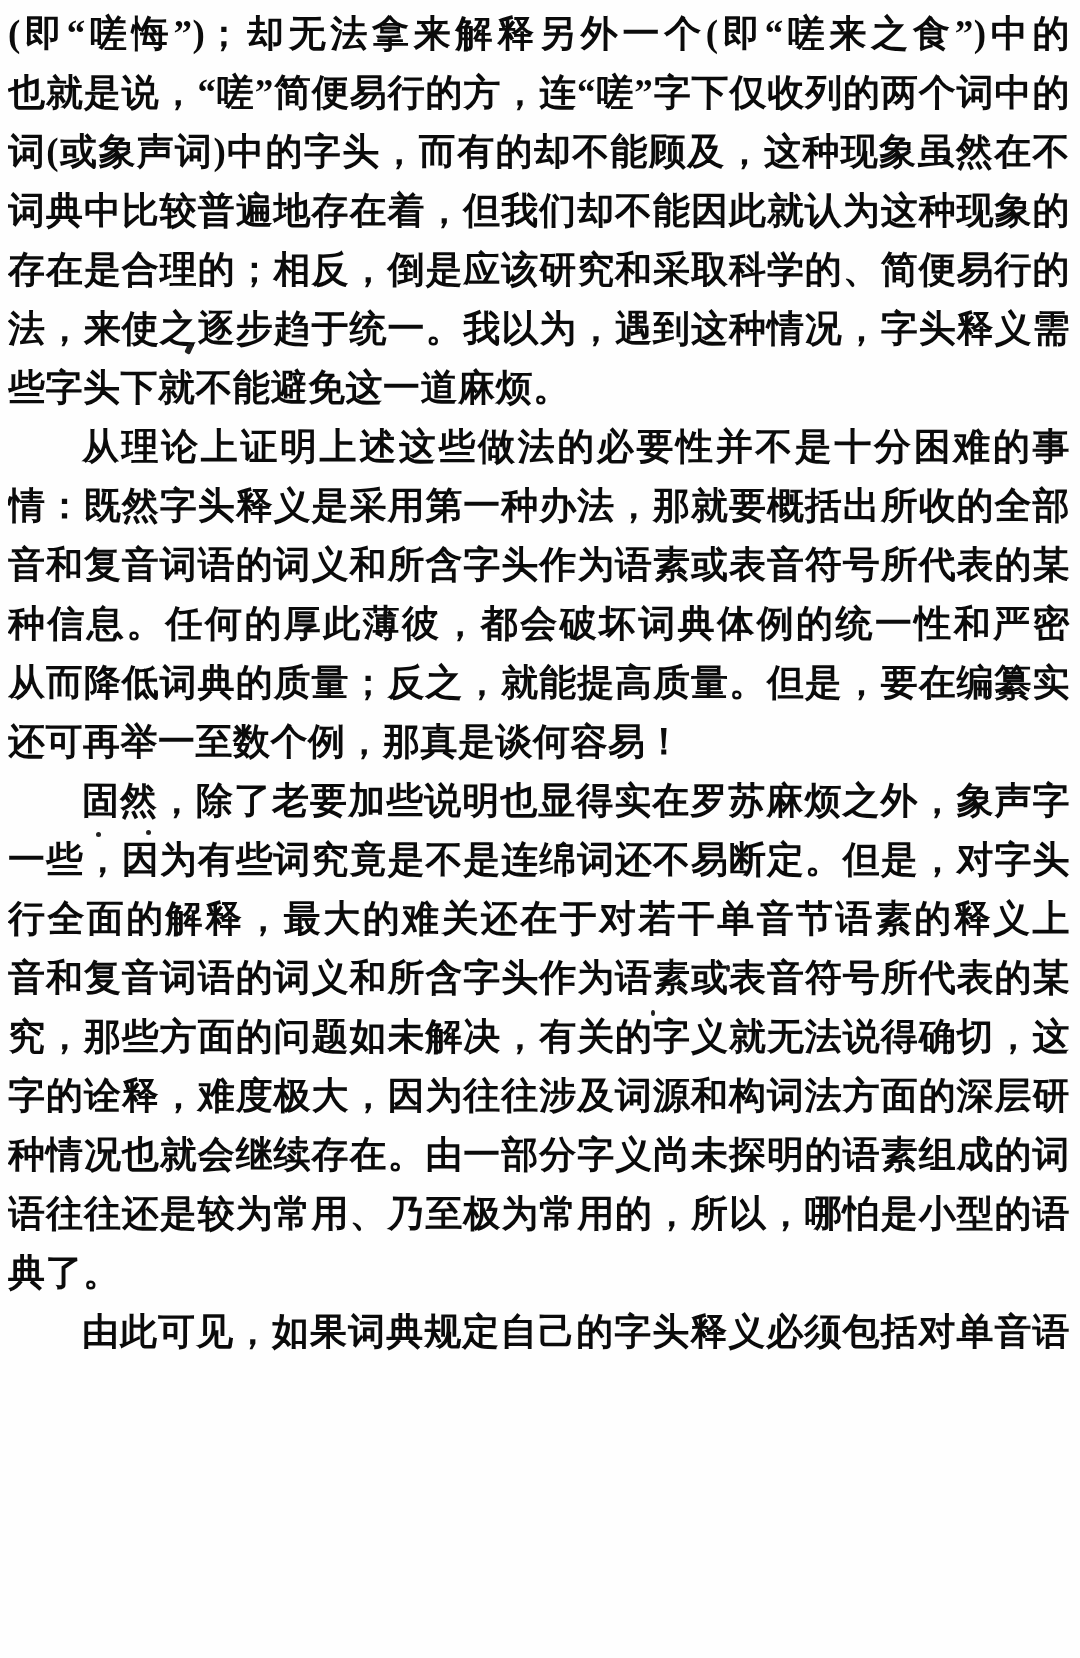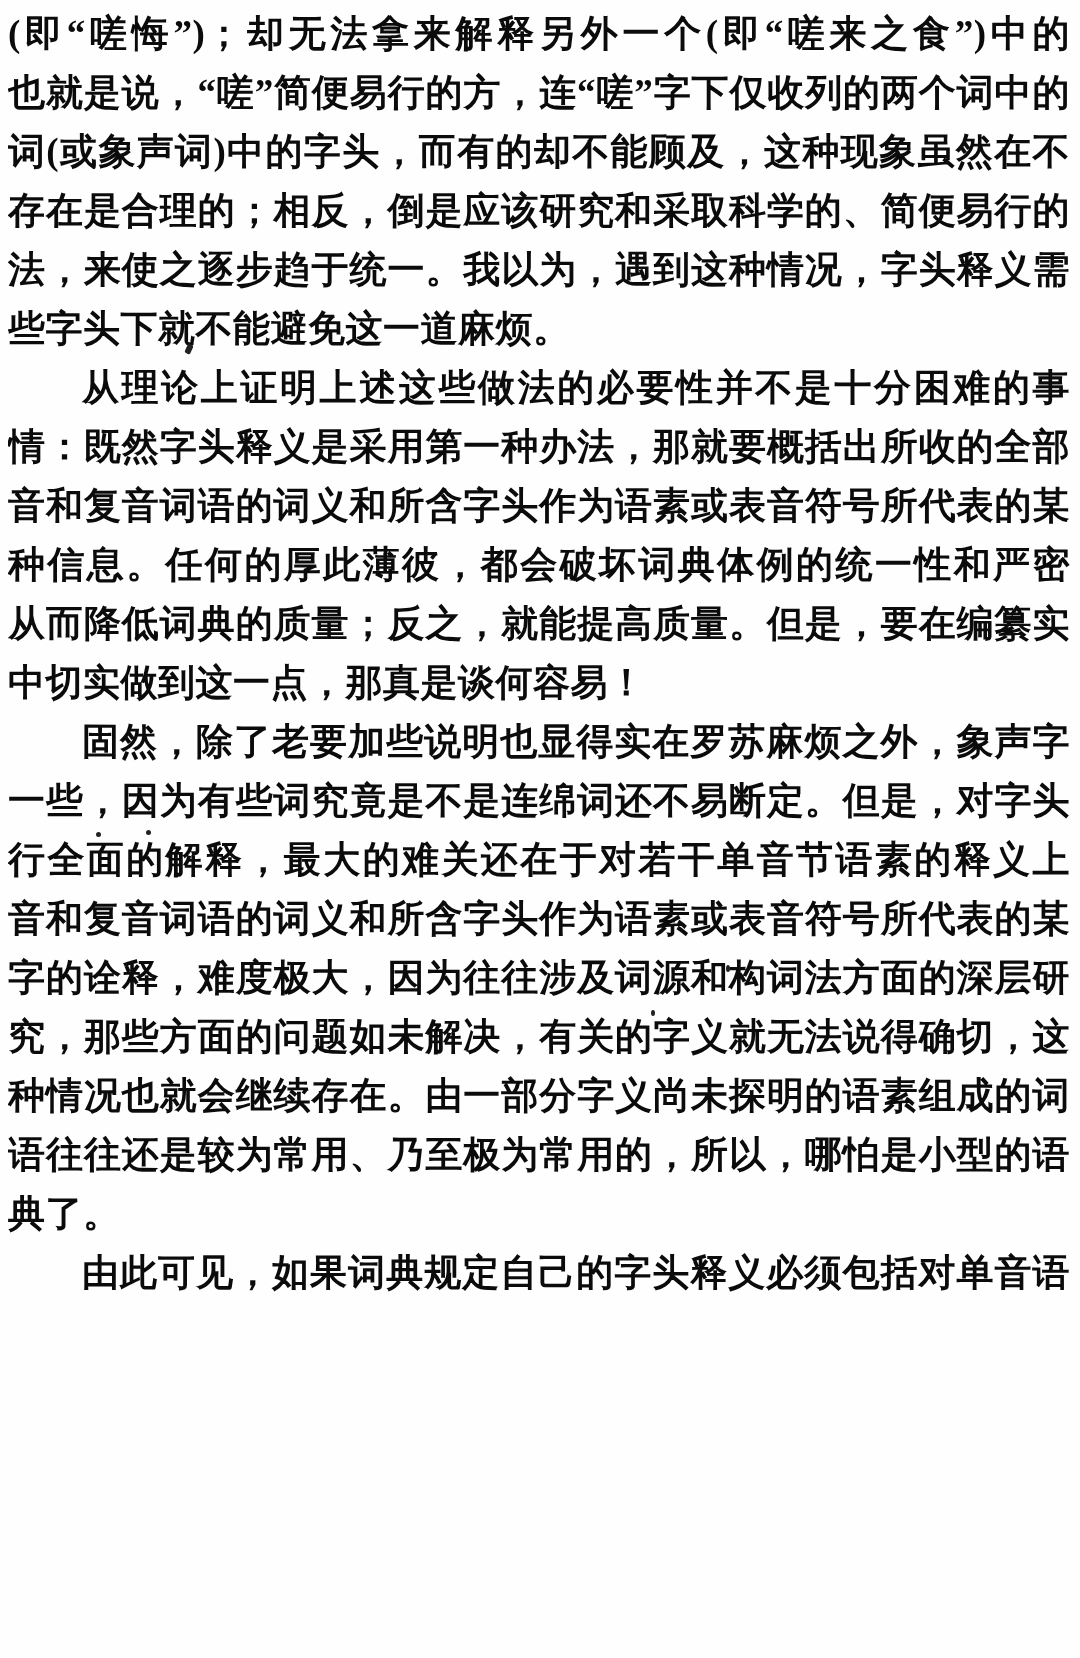--- a/index.html
+++ b/index.html
@@ -54,35 +54,36 @@
   .speck.s5 { left: 651px; top: 1010px; width: 4px; height: 6px; }
 </style>
 </head>
 <body>
 
 <div class="page">
   <div class="text-block" id="text-block" style="color: rgb(11, 11, 11);">
       <div class="line">(即“嗟悔”)；却无法拿来解释另外一个(即“嗟来之食”)中的“嗟”。</div>
       <div class="line">也就是说，“嗟”简便易行的方，连“嗟”字下仅收列的两个词中的字</div>
       <div class="line">词(或象声词)中的字头，而有的却不能顾及，这种现象虽然在不少</div>
+      <div class="line">词典中比较普遍地存在着，但我们却不能因此就认为这种现象的</div>
       <div class="line">存在是合理的；相反，倒是应该研究和采取科学的、简便易行的方</div>
       <div class="line">法，来使之逐步趋于统一。我以为，遇到这种情况，字头释义需要</div>
       <div class="line para-end">些字头下就不能避免这一道麻烦。</div>
       <div class="line indent">从理论上证明上述这些做法的必要性并不是十分困难的事</div>
       <div class="line">情：既然字头释义是采用第一种办法，那就要概括出所收的全部单</div>
       <div class="line">音和复音词语的词义和所含字头作为语素或表音符号所代表的某</div>
       <div class="line">种信息。任何的厚此薄彼，都会破坏词典体例的统一性和严密性，</div>
       <div class="line">从而降低词典的质量；反之，就能提高质量。但是，要在编纂实践</div>
-      <div class="line para-end">中切实做到这一点，那真是谈何容易！</div>
+      <div class="line para-end">还可再举一至数个例，那真是谈何容易！</div>
       <div class="line indent">固然，除了老要加些说明也显得实在罗苏麻烦之外，象声字和</div>
       <div class="line">一些，因为有些词究竟是不是连绵词还不易断定。但是，对字头进</div>
       <div class="line">行全面的解释，最大的难关还在于对若干单音节语素的释义上面，</div>
       <div class="line">音和复音词语的词义和所含字头作为语素或表音符号所代表的某</div>
+      <div class="line">究，那些方面的问题如未解决，有关的字义就无法说得确切，这</div>
       <div class="line">字的诠释，难度极大，因为往往涉及词源和构词法方面的深层研</div>
-      <div class="line">究，那些方面的问题如未解决，有关的字义就无法说得确切，这</div>
       <div class="line">种情况也就会继续存在。由一部分字义尚未探明的语素组成的词</div>
       <div class="line">语往往还是较为常用、乃至极为常用的，所以，哪怕是小型的语</div>
       <div class="line para-end">典了。</div>
       <div class="line indent">由此可见，如果词典规定自己的字头释义必须包括对单音语</div>
     </div>
   <span class="speck s1"></span>
   <span class="speck s2"></span>
   <span class="speck s3"></span>
   <span class="speck s4"></span>
   <span class="speck s5"></span>

